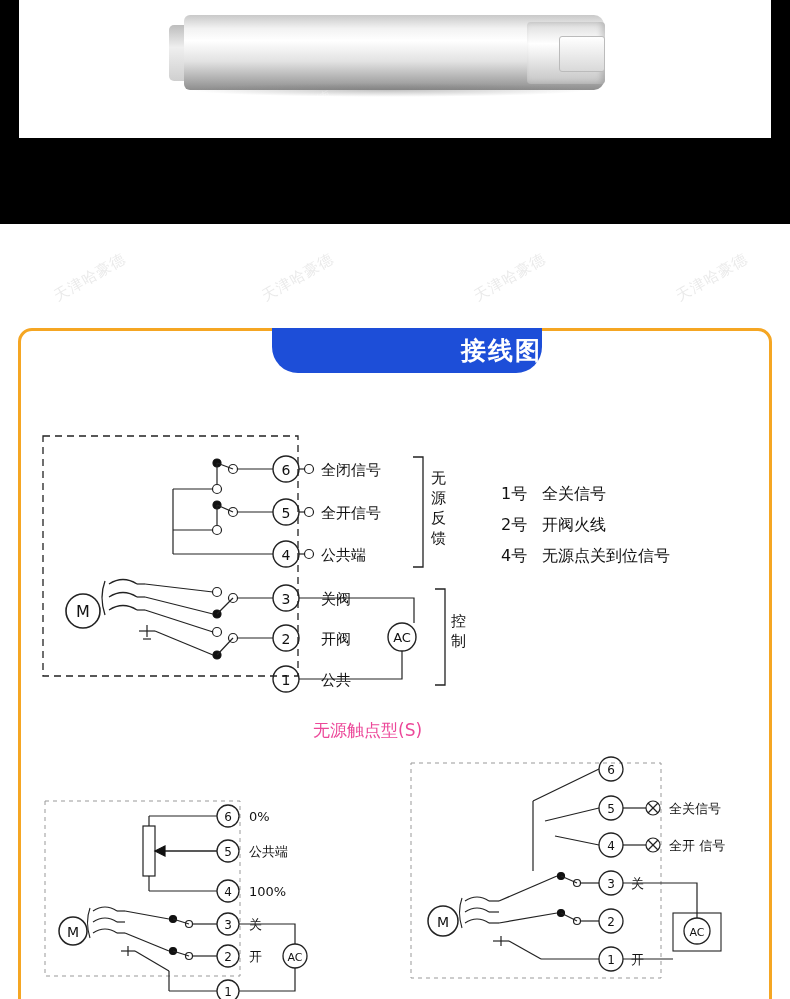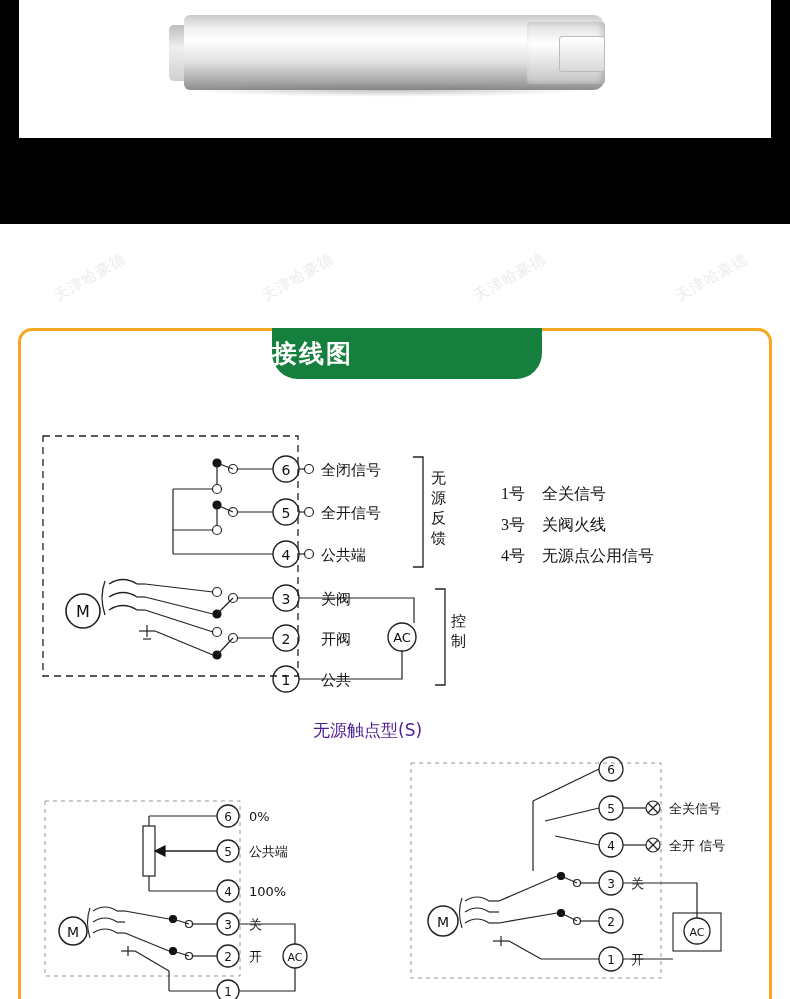--- a/index.html
+++ b/index.html
@@ -86,26 +86,26 @@
     left: 18px; top: 328px;
     width: 754px; height: 700px;
     border: 3px solid #f5a623;
     border-radius: 14px;
     background: #ffffff;
     box-sizing: border-box;
   }
   .card-tab {
     position: absolute;
     left: 251px; top: -3px;
-    width: 270px; height: 51px;
-    background: #15803d;
+    width: 270px; height: 45px;
+    background: #1d4ed8;
     border-radius: 0 0 26px 26px;
     display: flex;
     align-items: center;
-    justify-content: flex-start;
+    justify-content: flex-end;
   }
   .card-tab-text {
     color: #ffffff;
     font-size: 25px;
     font-weight: bold;
     letter-spacing: 2px;
     font-family: "DejaVu Sans", sans-serif;
   }
 
   
@@ -114,26 +114,26 @@
     left: 480px; top: 147px;
     width: 270px;
   }
   .legend-row {
     font-size: 16px;
     color: #111111;
     line-height: 31px;
     white-space: nowrap;
     font-family: "DejaVu Sans", sans-serif;
   }
-  .legend-num { display: inline-block; min-width: 36px; font-family: Liberation Serif, serif; }
+  .legend-num { display: inline-block; min-width: 36px; }
 
   .caption {
     position: absolute;
     font-size: 17px;
-    color: #4c1d95;
+    color: #ec4899;
     white-space: nowrap;
     font-family: "DejaVu Sans", sans-serif;
   }
 
   
   .diagram-layer {
     position: absolute;
     left: 0; top: 0;
     width: 754px;
     height: 700px;
@@ -182,26 +182,26 @@
   <div class="card-tab">
     <span class="card-tab-text">接线图</span>
   </div>
 
   <div class="legend">
     <div class="legend-row">
       <span class="legend-num">1号</span>
       <span>全关信号</span>
     </div>
     <div class="legend-row">
-      <span class="legend-num">3号</span>
-      <span>关阀火线</span>
+      <span class="legend-num">2号</span>
+      <span>开阀火线</span>
     </div>
     <div class="legend-row">
       <span class="legend-num">4号</span>
-      <span>无源点公用信号</span>
+      <span>无源点关到位信号</span>
     </div>
   </div>
 
   <div class="caption" style="left:292px; top:388px;">无源触点型(S)</div>
 
   <svg class="diagram-layer" viewBox="0 0 754 700">
     <g fill="none" stroke="#222222" stroke-width="1.2">
 
       <rect x="22" y="105" width="255" height="240" stroke="#222" stroke-width="1.3" stroke-dasharray="7,5"></rect>
 

